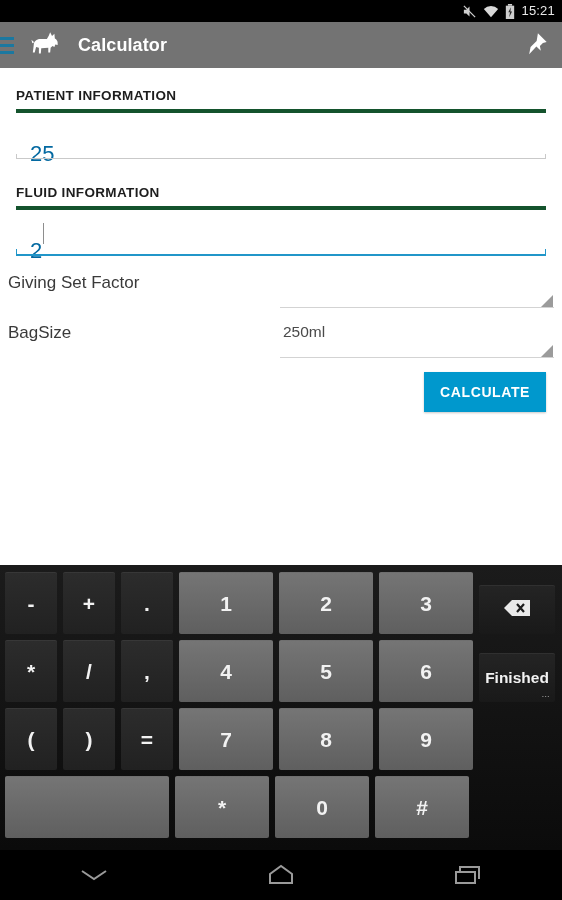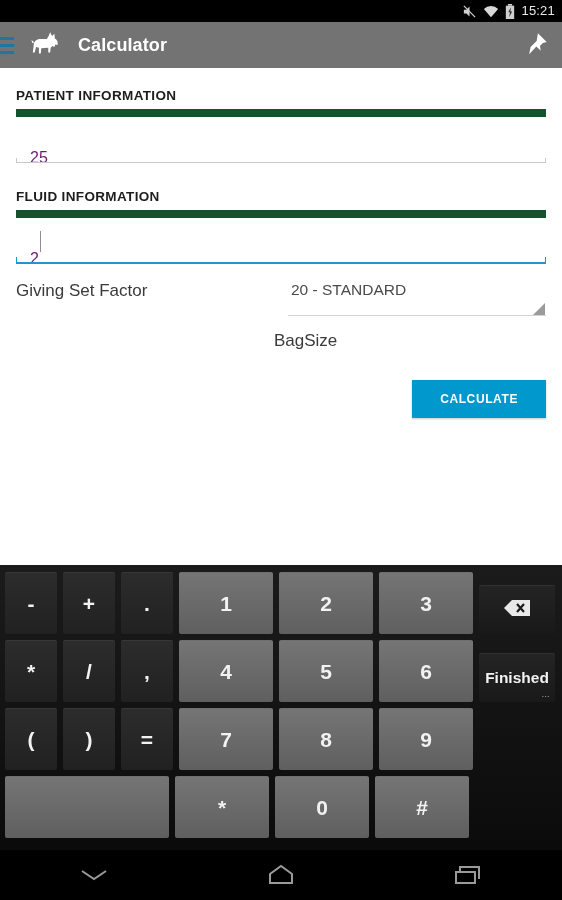--- a/index.html
+++ b/index.html
@@ -47,70 +47,70 @@
 
   
   .content{
     position:absolute; top:68px; left:0; width:562px; height:497px;
     background:#ffffff;
   }
   .section-header{
     margin:0 16px; padding-top:20px;
     font-size:13.5px; font-weight:bold; color:#1d1d1d;
     letter-spacing:.35px; padding-bottom:6px;
-    border-bottom:8px solid #14532d;
+    border-bottom:4px solid #14532d;
   }
   .field{
     margin:0 16px; height:46px; position:relative;
     display:flex; align-items:center;
   }
   .field .val{
-    font-size:16px; color:#701a75; padding-left:14px; font-weight:400;margin-top:36px;
+    font-size:22px; color:#0369a1; padding-left:14px; font-weight:400;margin-top:36px;
   }
   .field .underline{
     position:absolute; left:0; right:0; bottom:0; height:1px;
     background:#c9c9c9;
   }
   .field .underline:before, .field .underline:after{
     content:""; position:absolute; bottom:0; width:1px; height:5px;
     background:#c9c9c9;
   }
   .field .underline:before{ left:0; }
   .field .underline:after{ right:0; }
   .field.focused .underline{ height:2px; background:#2196c9; }
   .field.focused .underline:before,
   .field.focused .underline:after{ background:#2196c9; height:7px; }
   .caret{
     display:inline-block; width:1px; height:21px; background:#8e8e8e;
     margin-left:1px; vertical-align:middle;
   }
 
   .spinner-row{
-    margin:0 16px; height:44px; display:flex; align-items:flex-start;
+    margin:0 8px; height:44px; display:flex; align-items:flex-start;
     padding-top:9px;
   }
   .spinner-label{ font-size:17px; color:#3a3a3a; width:272px;
                   padding-left:0px; }
   .spinner-box{ flex:1; position:relative; height:35px; }
   .spinner-value{ font-size:15.5px; color:#4a4a4a; padding-left:3px; }
   .spinner-underline{
     position:absolute; left:0; right:0; bottom:0; height:1px;
     background:#d3d3d3;
   }
   .spinner-arrow{
     position:absolute; right:1px; bottom:1px;
     width:0; height:0;
     border-left:12px solid transparent;
     border-bottom:12px solid #9b9b9b;
   }
   .calc-row{ display:flex; justify-content:flex-end;
              padding:14px 16px 0 0; }
   .calc-btn{
-    background:#0098cd; color:#fff; font-size:12px; font-weight:bold;
-    letter-spacing:.6px; padding:12px 28px; border:none;
+    background:#0098cd; color:#fff; font-size:14px; font-weight:bold;
+    letter-spacing:.6px; padding:12px 16px; border:none;
     box-shadow:0 1px 2px rgba(0,0,0,.22);
   }
 
   
   .keyboard{
     position:absolute; top:565px; left:0; width:562px; height:285px;
     background:#0d0d0d;
     background:linear-gradient(to bottom,#1b1b1b 0%,#151515 40%,#0b0b0b 100%);
     padding:4px 0 6px 0;
   }
@@ -208,28 +208,32 @@
 
   <div class="field focused">
     <span class="val">2</span>
     <span class="caret"></span>
     <span class="underline"></span>
   </div>
 
   <div class="spinner-row" style="margin-top:8px;">
     <div class="spinner-label">Giving Set Factor</div>
     <div class="spinner-box">
-      <div class="spinner-value">20 - STANDARD</div>
       <div class="spinner-underline"></div>
       <div class="spinner-arrow"></div>
     </div>
   </div>
 
   <div class="spinner-row" style="margin-top:6px;justify-content:flex-end;">
     <div class="spinner-label">BagSize</div>
+    <div class="spinner-box">
+      <div class="spinner-value">250ml</div>
+      <div class="spinner-underline"></div>
+      <div class="spinner-arrow"></div>
+    </div>
   </div>
 
   <div class="calc-row">
     <button class="calc-btn">CALCULATE</button>
   </div>
 </div>
 
 <div class="keyboard">
     <div class="kb-row">
       <div class="key op dark">

